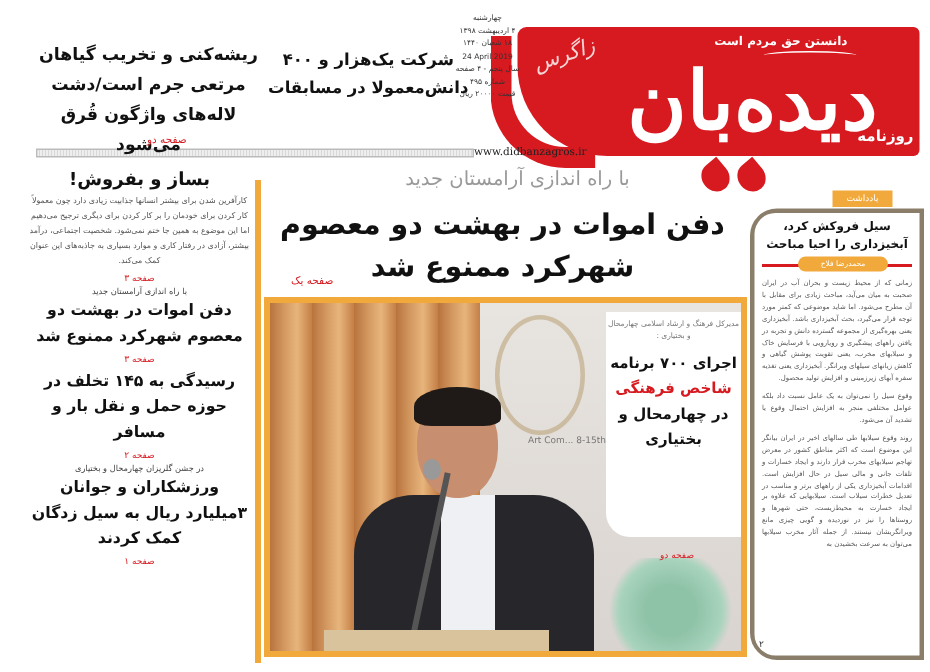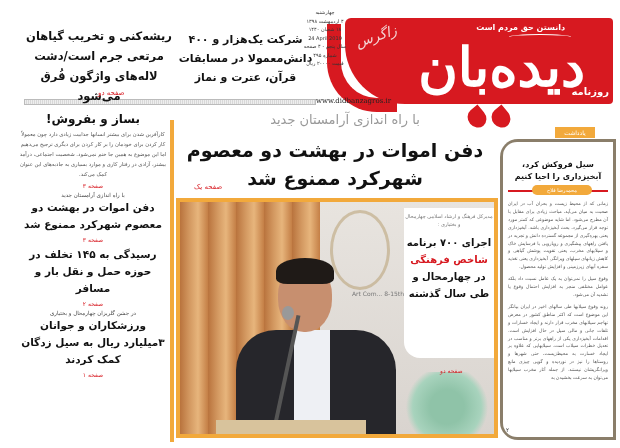--- a/index.html
+++ b/index.html
@@ -151,21 +151,21 @@
   .edit-tab {
     left: 555px; top: 127px; width: 40px; height: 11px;
     background: #f2a93b; color: #fff; font-size: 6px; text-align: center; line-height: 11px;
   }
   .edit-box {
     left: 500px; top: 139px; width: 116px; height: 301px;
     background: #8a7e6a; border-radius: 18px 0 0 18px; padding: 3px;
   }
   .edit-inner {
     width: 100%; height: 100%; background: #fff; border-radius: 14px 0 0 14px;
-    padding: 17px 5px;
+    padding: 3px 5px;
   }
   .edit-title { font-size: 8px; font-weight: bold; text-align: center; line-height: 12px; }
   .edit-author-row { position: relative; height: 11px; margin: 2px 0 4px; }
   .edit-author-line { position: absolute; left: 0; right: 0; top: 5px; height: 1.5px; background: #d71920; }
   .edit-author {
     position: absolute; left: 24px; top: 0; width: 60px; height: 10px; background: #f2a93b;
     color: #fff; font-size: 5px; text-align: center; line-height: 10px; border-radius: 6px;
   }
   .edit-body { font-size: 4.6px; line-height: 7.9px; color: #555; text-align: justify; }
   .edit-body p { margin-bottom: 4px; }
@@ -199,21 +199,20 @@
 <div class="abs teaser teaser-left">
   <div>ریشه‌کنی و تخریب گیاهان</div>
   <div>مرتعی جرم است/دشت</div>
   <div>لاله‌های واژگون قُرق می‌شود</div>
 </div>
 <div class="abs page-ref ref-left">صفحه دو</div>
 
 <div class="abs teaser teaser-mid">
   <div>شرکت یک‌هزار و ۴۰۰</div>
   <div>دانش‌معمولا در مسابقات</div>
-  <div>قرآن، عترت و نماز</div>
 </div>
 
 <div class="abs left-col">
   <div>
     <div class="col-title">بساز و بفروش!</div>
     <div class="col-body">کارآفرین شدن برای بیشتر انسانها جذابیت زیادی دارد چون معمولاً کار کردن برای خودمان را بر کار کردن برای دیگری ترجیح می‌دهیم اما این موضوع به همین جا ختم نمی‌شود. شخصیت اجتماعی، درآمد بیشتر، آزادی در رفتار کاری و موارد بسیاری به جاذبه‌های این عنوان کمک می‌کند.</div>
     <div class="ref">صفحه ۳</div>
   </div>
 
 
@@ -260,31 +259,31 @@
   <div class="mic"></div>
   <div class="podium"></div>
 </div>
 
 <div class="abs callout">
   <div class="callout-kicker">مدیرکل فرهنگ و ارشاد اسلامی چهارمحال و بختیاری :</div>
   <div class="callout-title">
     <div>اجرای ۷۰۰ برنامه</div>
     <div class="red">شاخص فرهنگی</div>
     <div>در چهارمحال و</div>
-    <div>طی سال گذشته</div>
+    <div>بختیاری</div>
   </div>
 </div>
 <div class="abs callout-ref">صفحه دو</div>
 
 <div class="abs edit-tab">یادداشت</div>
 <div class="abs edit-box">
   <div class="edit-inner">
     <div class="edit-title">
       <div>سیل فروکش کرد،</div>
-      <div>آبخیزداری را احیا کنیم</div>
+      <div>آبخیزداری را احیا مباحث</div>
     </div>
     <div class="edit-author-row">
       <div class="edit-author-line"></div>
       <div class="edit-author">محمدرضا فلاح</div>
     </div>
     <div class="edit-body">
       <p>زمانی که از محیط زیست و بحران آب در ایران صحبت به میان می‌آید، مباحث زیادی برای مقابل با آن مطرح می‌شود. اما شاید موضوعی که کمتر مورد توجه قرار می‌گیرد، بحث آبخیزداری باشد. آبخیزداری یعنی بهره‌گیری از مجموعه گسترده دانش و تجربه در یافتن راههای پیشگیری و رویارویی با فرسایش خاک و سیلابهای مخرب، یعنی تقویت پوشش گیاهی و کاهش زیانهای سیلهای ویرانگر. آبخیزداری یعنی تغذیه سفره آبهای زیرزمینی و افزایش تولید محصول.</p>
       <p>وقوع سیل را نمی‌توان به یک عامل نسبت داد بلکه عوامل مختلفی منجر به افزایش احتمال وقوع یا تشدید آن می‌شود.</p>
       <p>روند وقوع سیلابها طی سالهای اخیر در ایران بیانگر این موضوع است که اکثر مناطق کشور در معرض تهاجم سیلابهای مخرب قرار دارند و ایجاد خسارات و تلفات جانی و مالی سیل در حال افزایش است. اقدامات آبخیزداری یکی از راههای برتر و مناسب در تعدیل خطرات سیلاب است. سیلابهایی که علاوه بر ایجاد خسارت به محیط‌زیست، حتی شهرها و روستاها را نیز در نوردیده و گویی چیزی مانع ویرانگریشان نیستند. از جمله آثار مخرب سیلابها می‌توان به سرعت بخشیدن به</p>
     </div>

